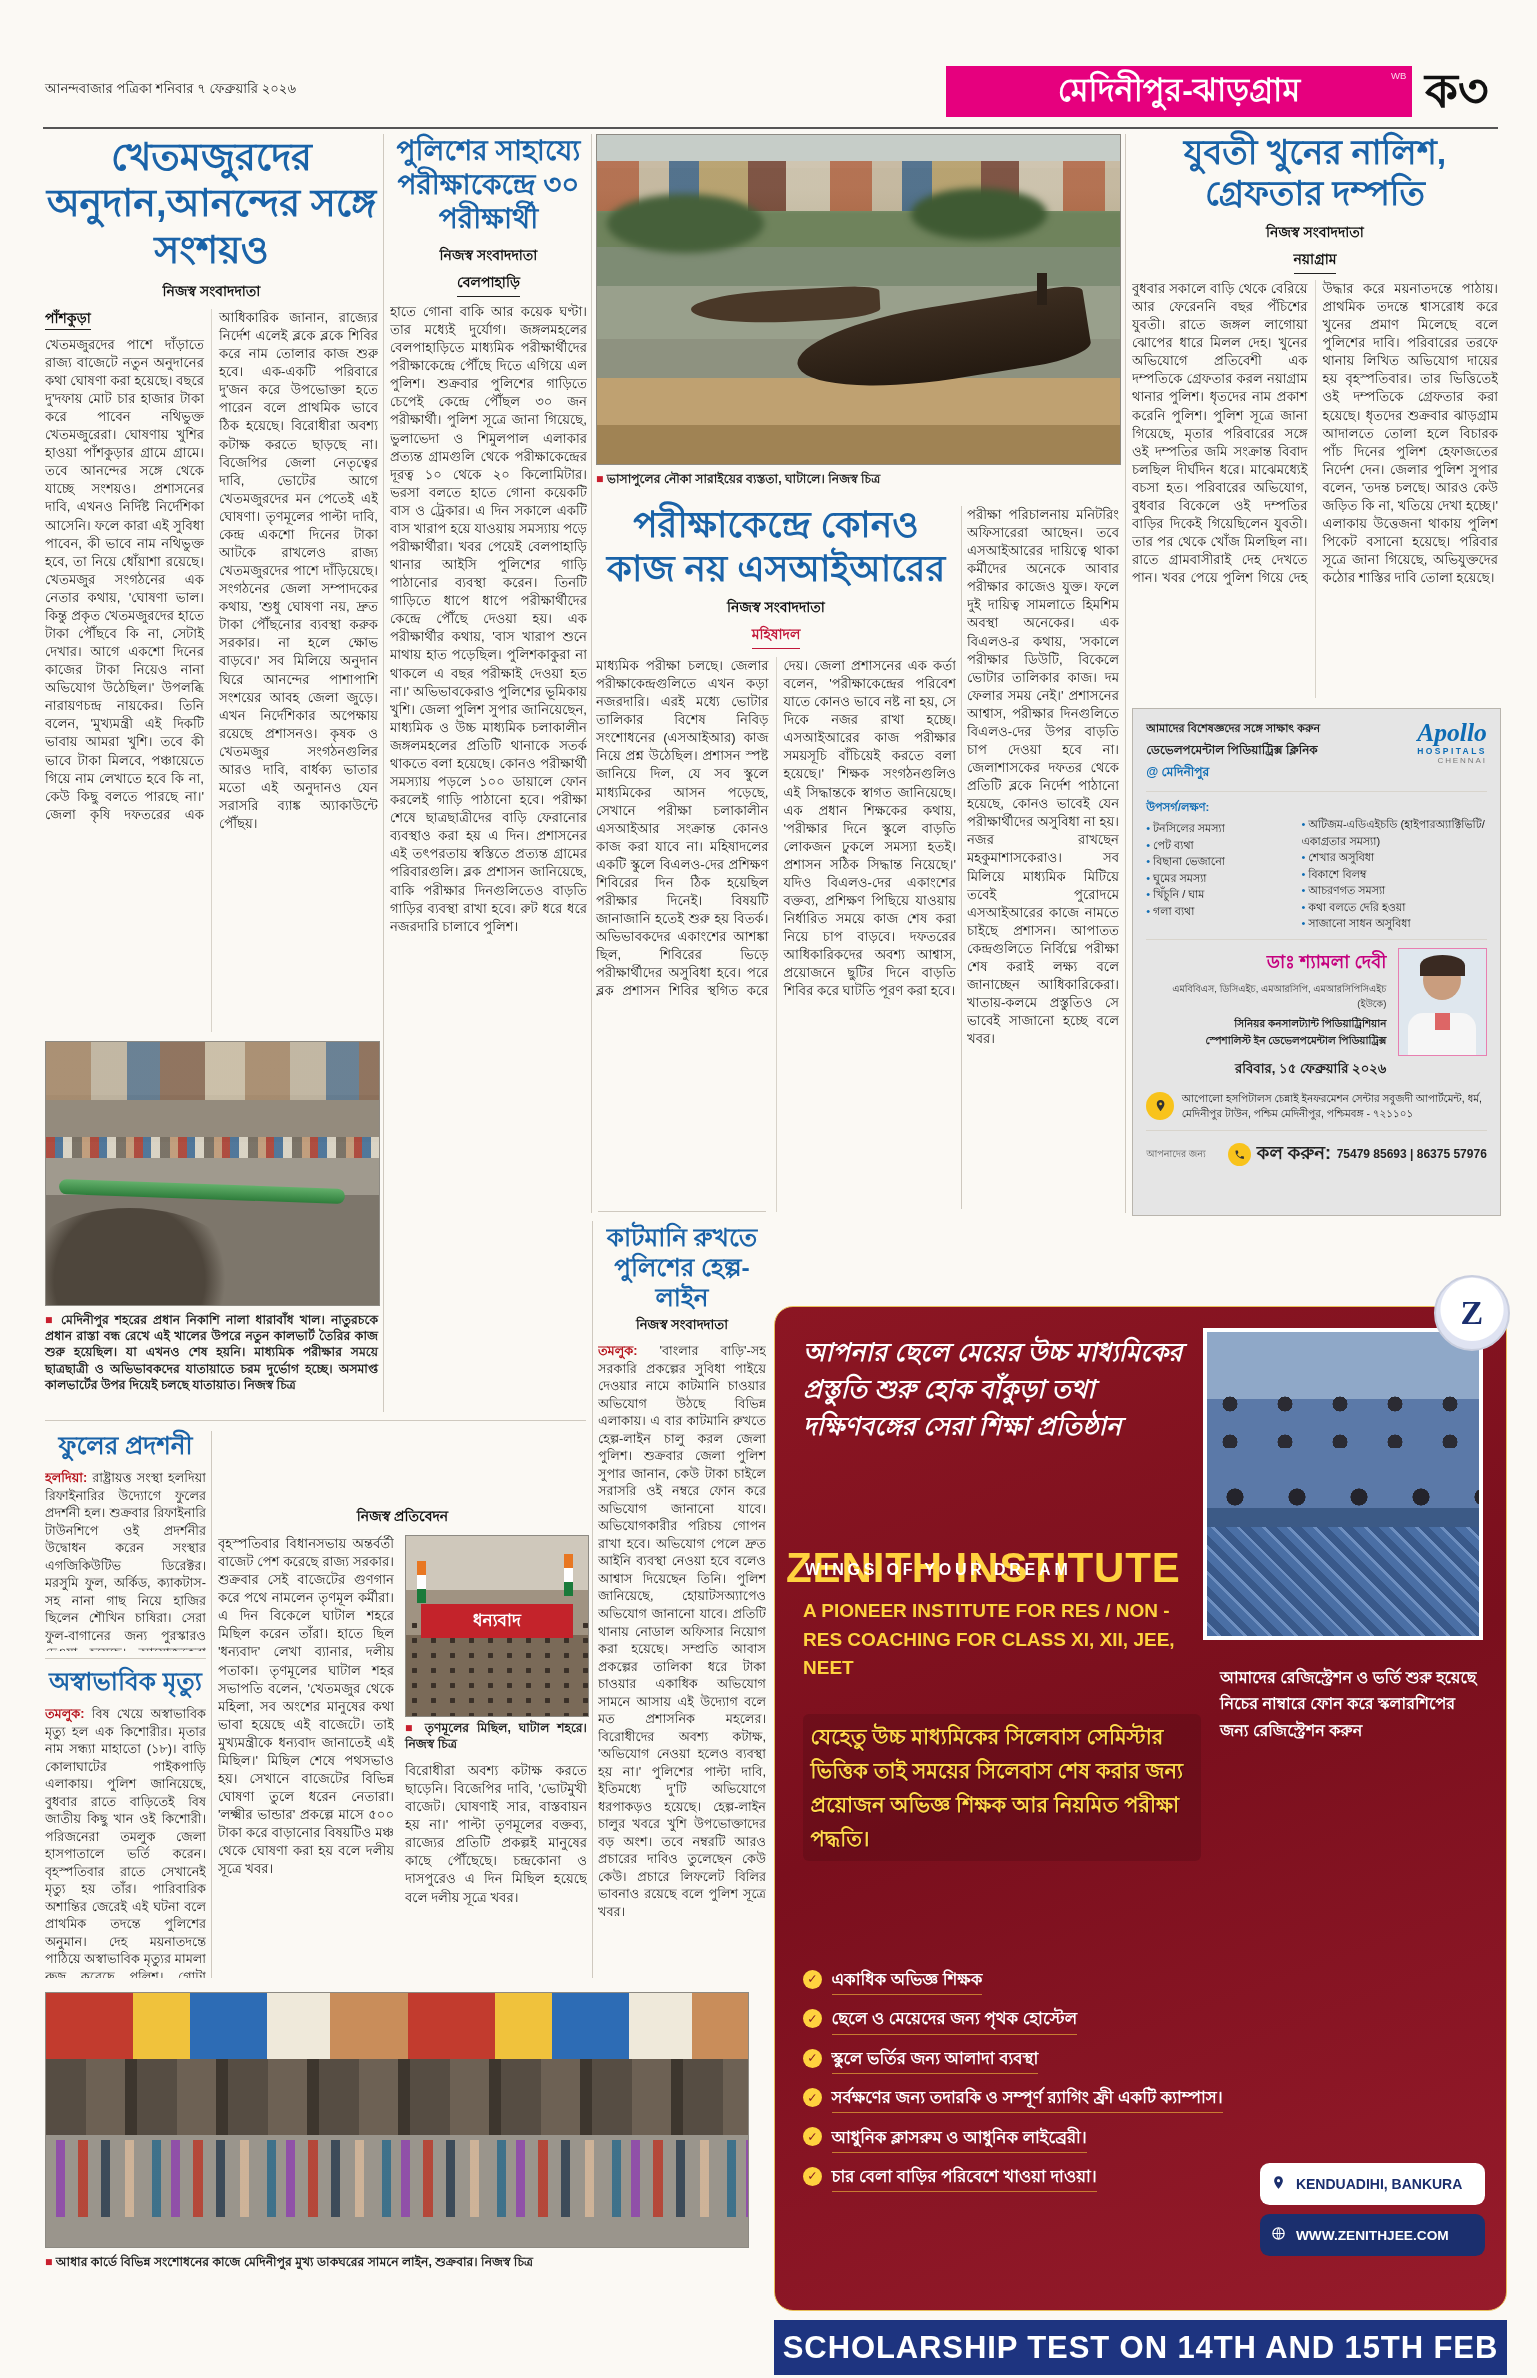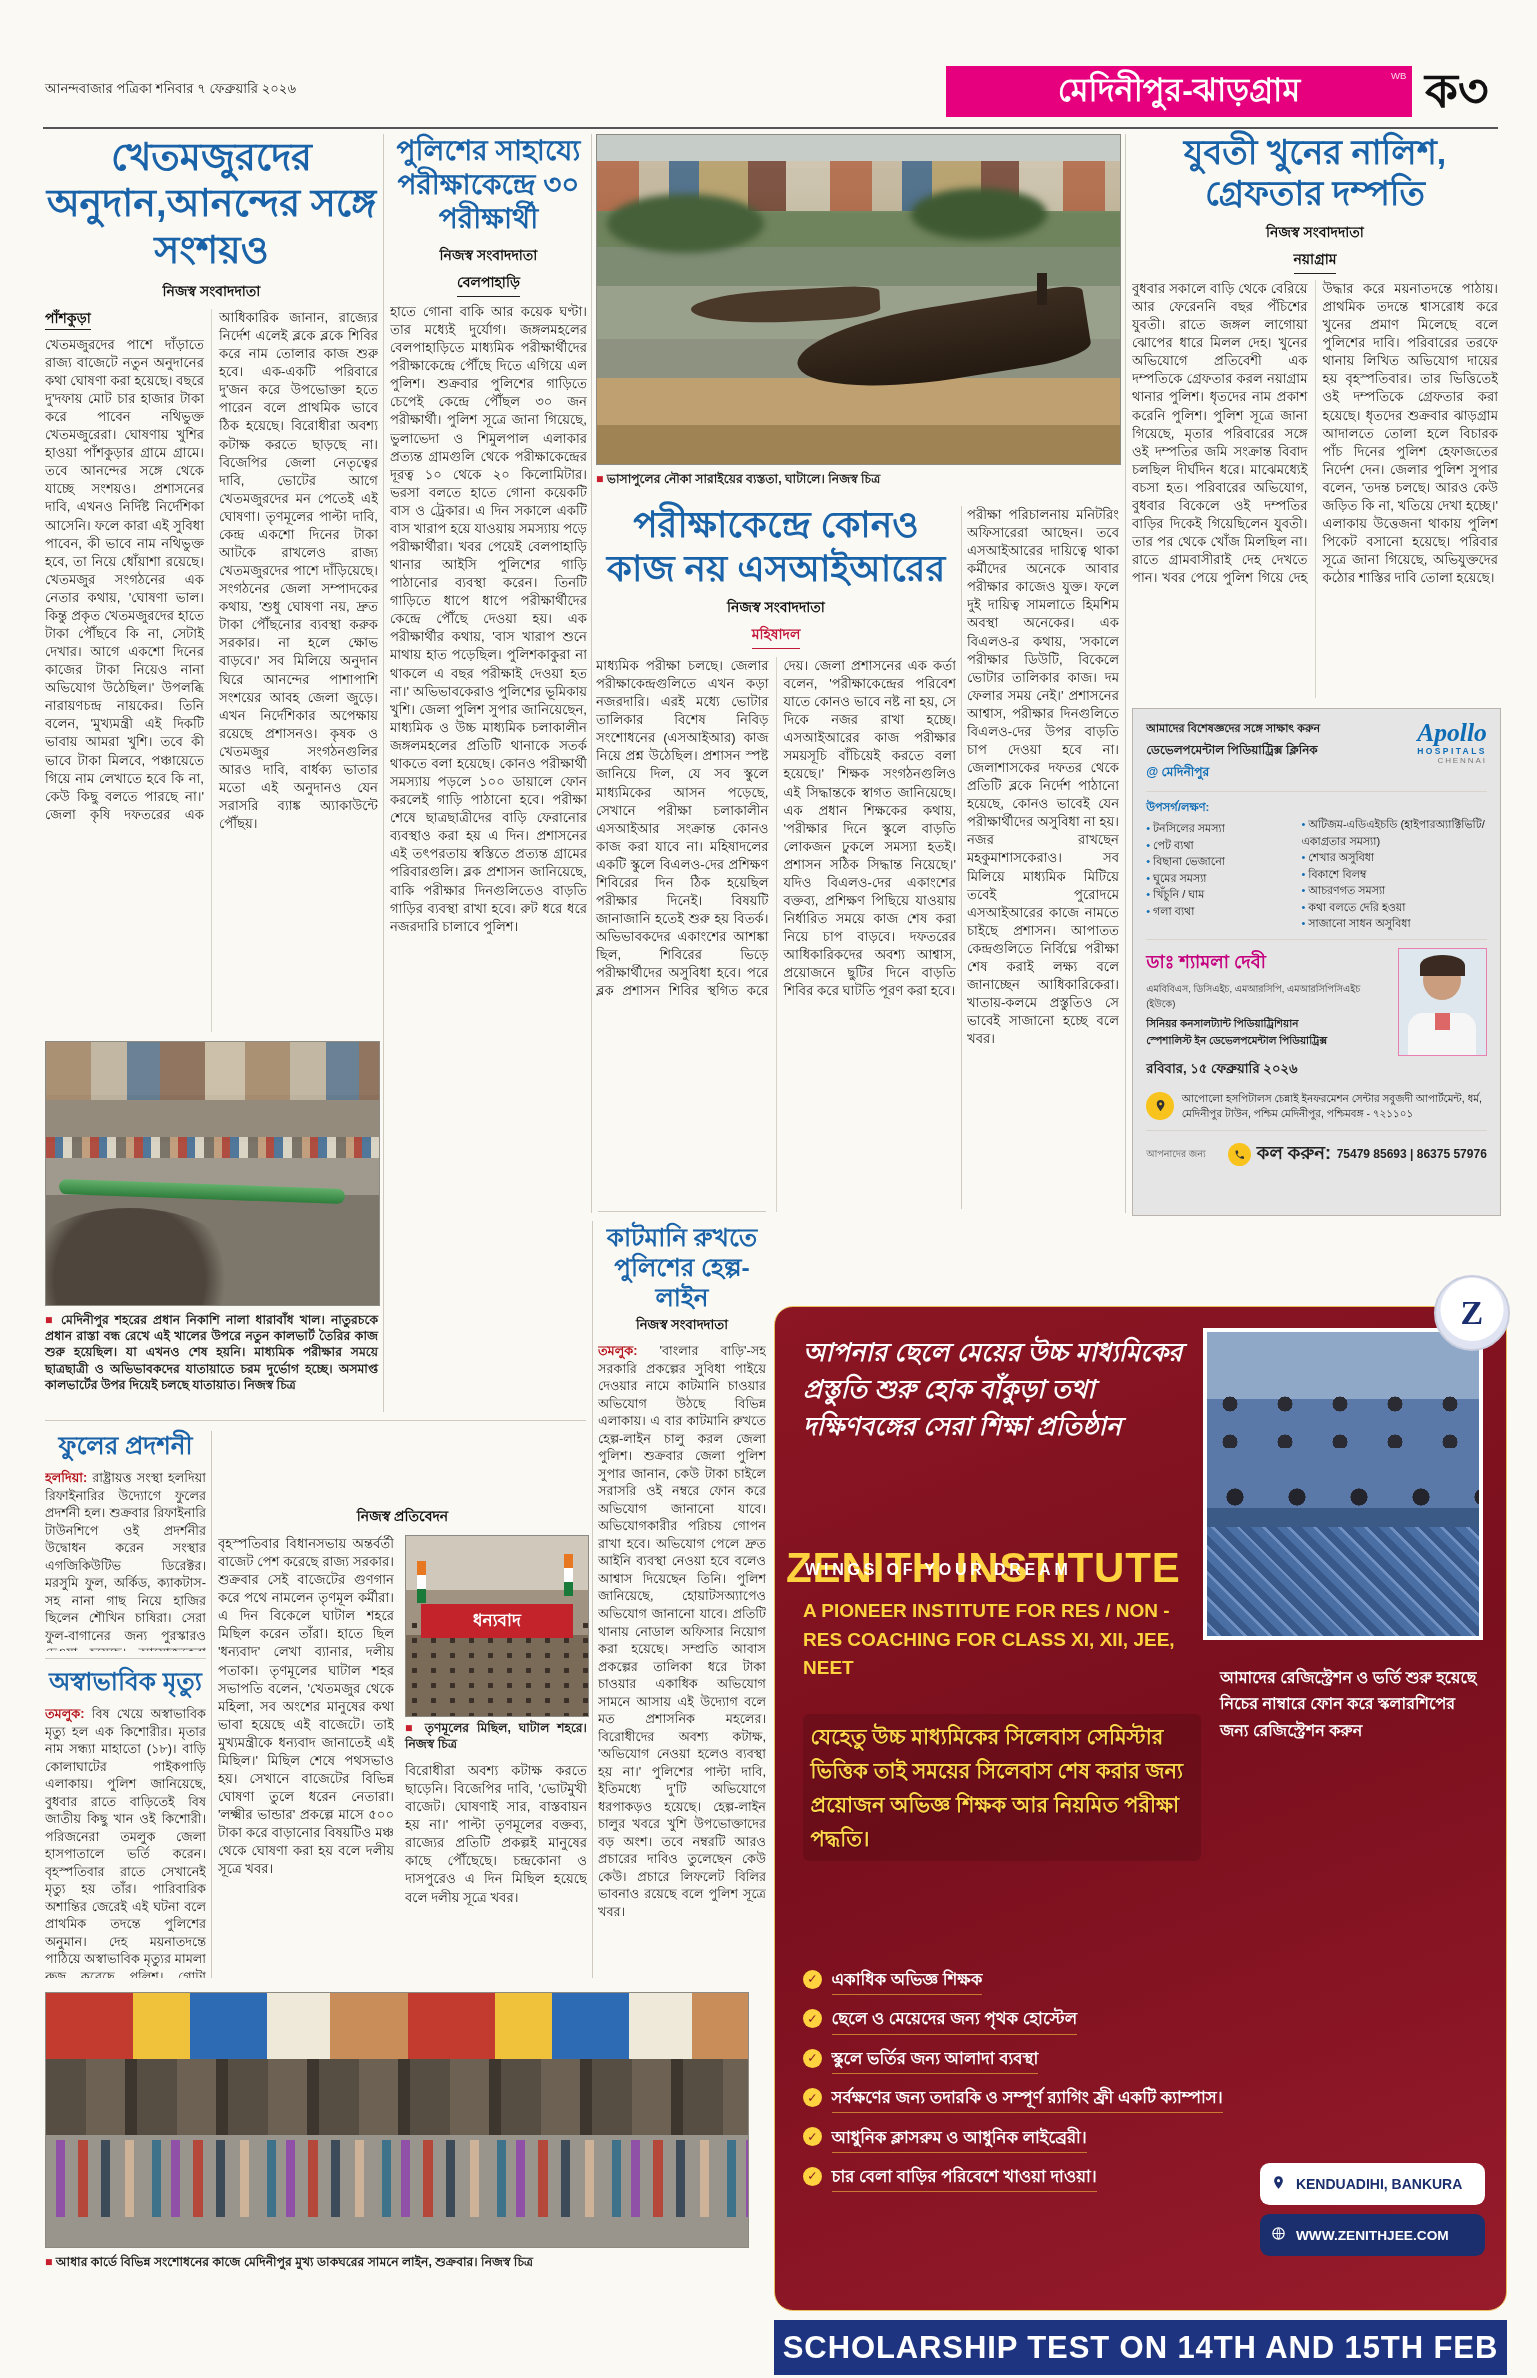--- a/index.html
+++ b/index.html
@@ -169,21 +169,21 @@
           <li>অটিজম-এডিএইচডি (হাইপারঅ্যাক্টিভিটি/ একাগ্রতার সমস্যা)</li>
           <li>শেখার অসুবিধা</li>
           <li>বিকাশে বিলম্ব</li>
           <li>আচরণগত সমস্যা</li>
           <li>কথা বলতে দেরি হওয়া</li>
           <li>সাজানো সাধন অসুবিধা</li>
         </ul>
       </div>
     </div>
     <div style="border-top:0.9px solid #d8d4cc;margin:7.6px 0;"></div>
-    <div style="display:flex;gap:11.4px;align-items:flex-start;">
+    <div style="display:flex;gap:11.4px;align-items:flex-start;text-align:right;">
       <div style="flex:1;">
         <div style="font-size:18px;font-weight:bold;color:#c5007e;">ডাঃ শ্যামলা দেবী</div>
         <div style="font-size:9.5px;color:#333;margin-top:2.8px;">এমবিবিএস, ডিসিএইচ, এমআরসিপি, এমআরসিপিসিএইচ (ইউকে)</div>
         <div style="font-size:10.4px;font-weight:bold;margin-top:3.8px;">সিনিয়র কনসালট্যান্ট পিডিয়াট্রিশিয়ান</div>
         <div style="font-size:10.4px;font-weight:bold;">স্পেশালিস্ট ইন ডেভেলপমেন্টাল পিডিয়াট্রিক্স</div>
         <div style="font-size:13.2px;font-weight:bold;margin-top:9.5px;">রবিবার, ১৫ ফেব্রুয়ারি ২০২৬</div>
       </div>
       <div style="width:87px;height:106px;border:1.9px solid #e87fb0;position:relative;background:#dfe7ee;flex:0 0 87px;">
         <div style="position:absolute;left:24.6px;top:11.4px;width:38px;height:40px;border-radius:50%;background:#c99d7e;"></div>
         <div style="position:absolute;left:21px;top:5.7px;width:45px;height:21px;border-radius:50% 50% 0 0;background:#3a2a22;"></div>

